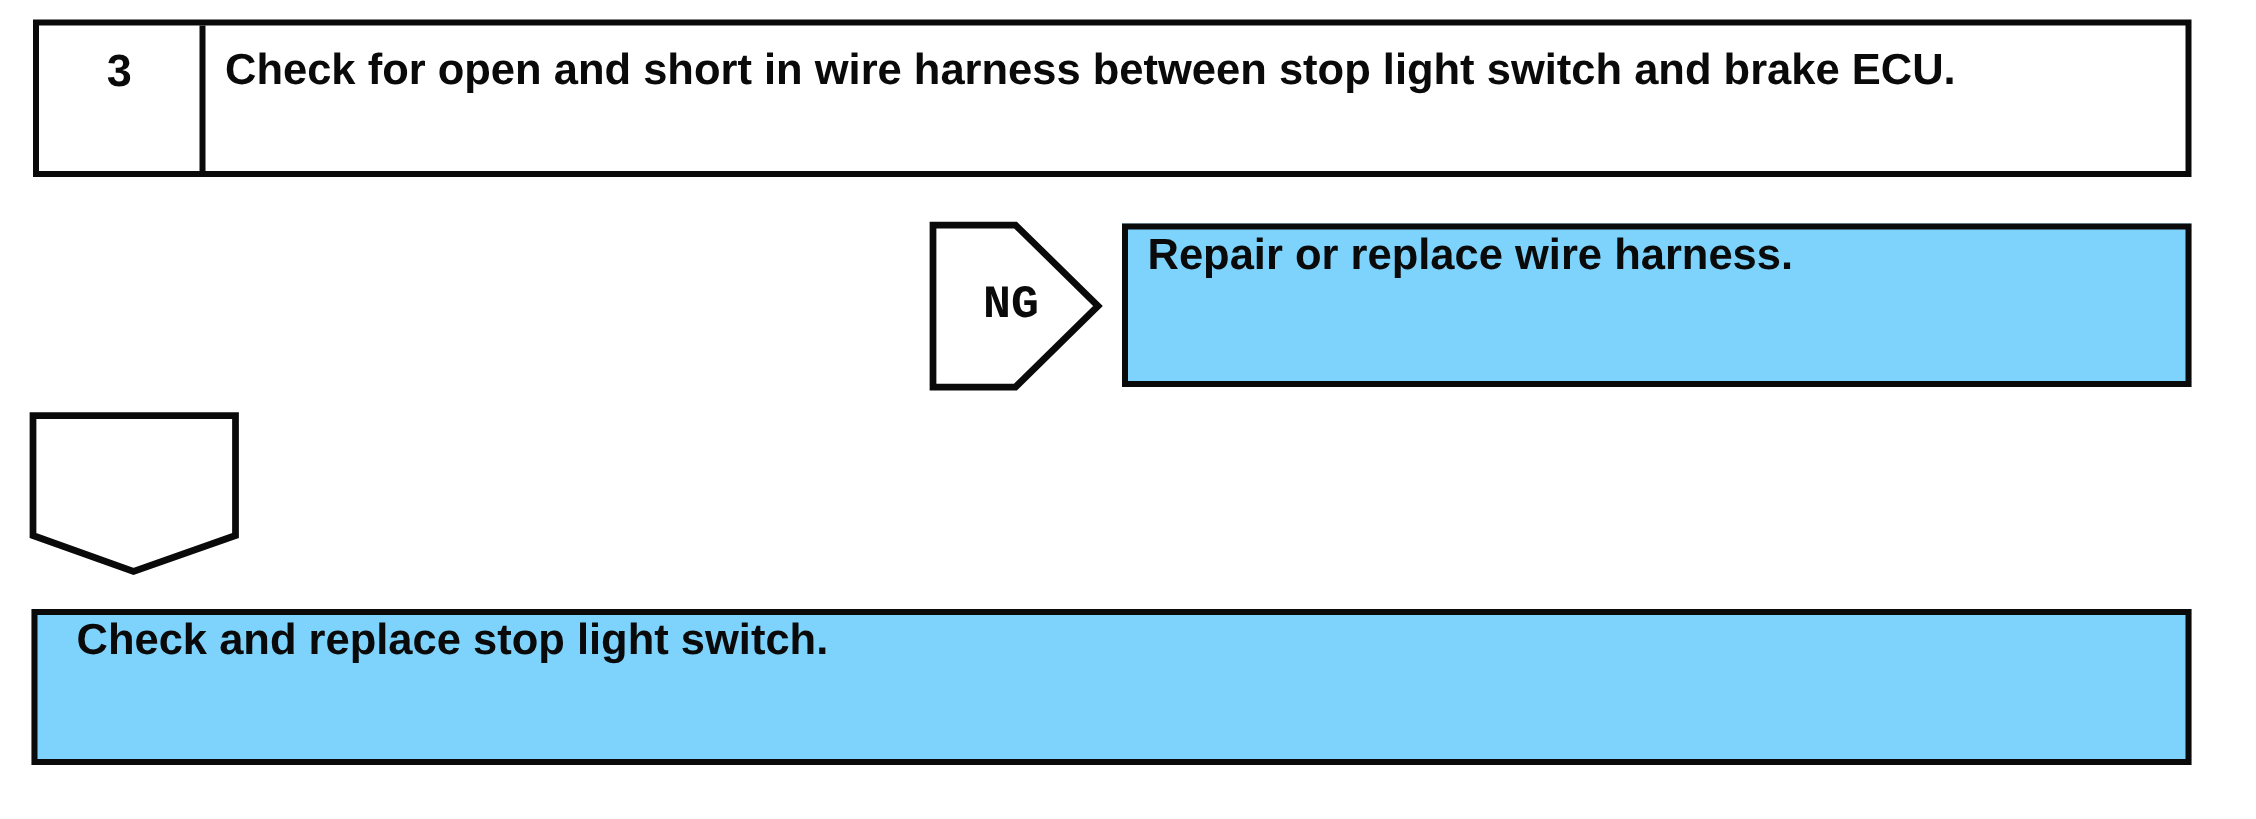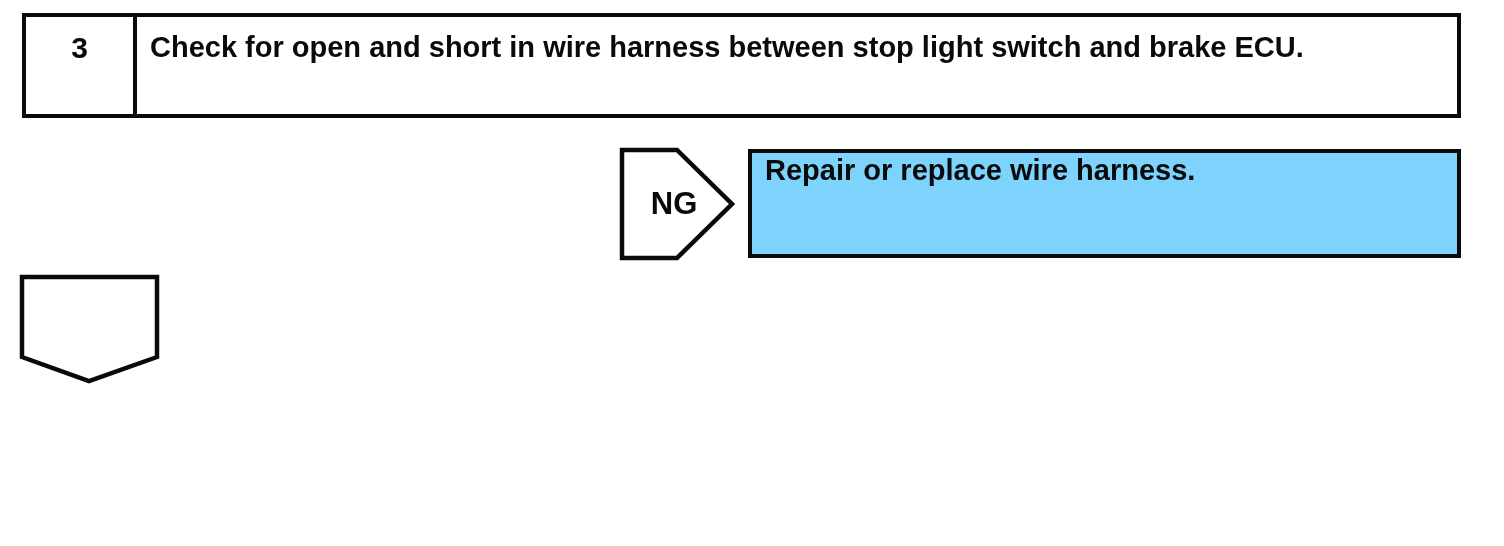--- a/index.html
+++ b/index.html
@@ -29,21 +29,21 @@
     padding:13px 24px 0 13px;
     font-size:29px;line-height:35px;
   }
   .connector-shape{position:absolute;}
   .connector-label{
     position:absolute;
     display:flex;align-items:center;justify-content:center;
     font-size:31px;line-height:31px;
   }
   .ng-shape{left:618px;top:146px;}
-  .ng-label{left:618px;top:146px;width:112px;height:114px;}
+  .ng-label{left:618px;top:146px;width:112px;height:114px;font-family:Liberation Mono, monospace;}
   .action-box{
     position:absolute;
     border:4px solid #0a0a0a;box-sizing:border-box;
     display:flex;
     background:#7dd3fc;
     font-size:29px;line-height:34px;
   }
   .repair-box{left:748px;top:149px;width:713px;height:109px;padding-left:13px;}
   .ok-shape{left:18px;top:273px;}
   .ok-label{left:18px;top:273px;width:144px;height:86px;}
@@ -65,14 +65,17 @@
   <div class="connector-label ng-label">NG</div>
 
   <div class="action-box repair-box">
     <span>Repair or replace wire harness.</span>
   </div>
 
   <svg class="connector-shape ok-shape" width="144" height="114" viewBox="0 0 144 114">
     <polygon points="4,4 139,4 139,84 71,108 4,84" fill="#ffffff" stroke="#0a0a0a" stroke-width="4.5" stroke-linejoin="miter"></polygon>
   </svg>
 
+  <div class="action-box result-box">
+    <span>Check and replace stop light switch.</span>
+  </div>
 
 </div>
 
 </body></html>

